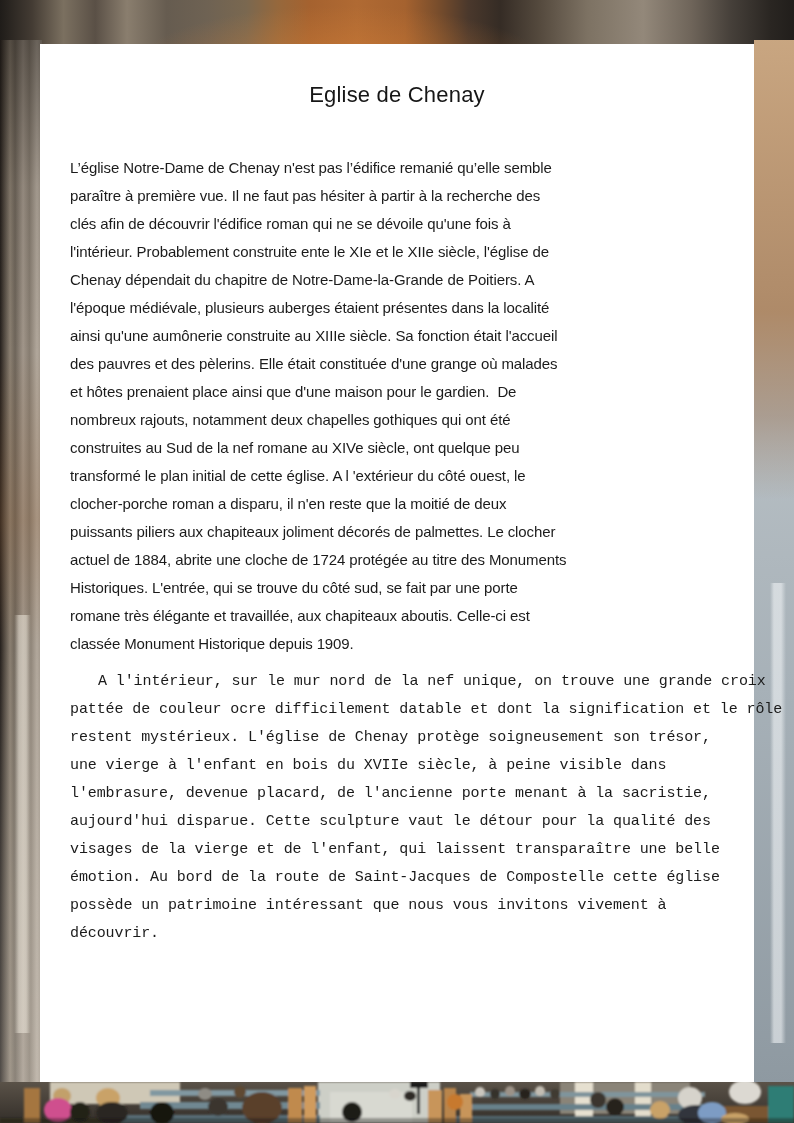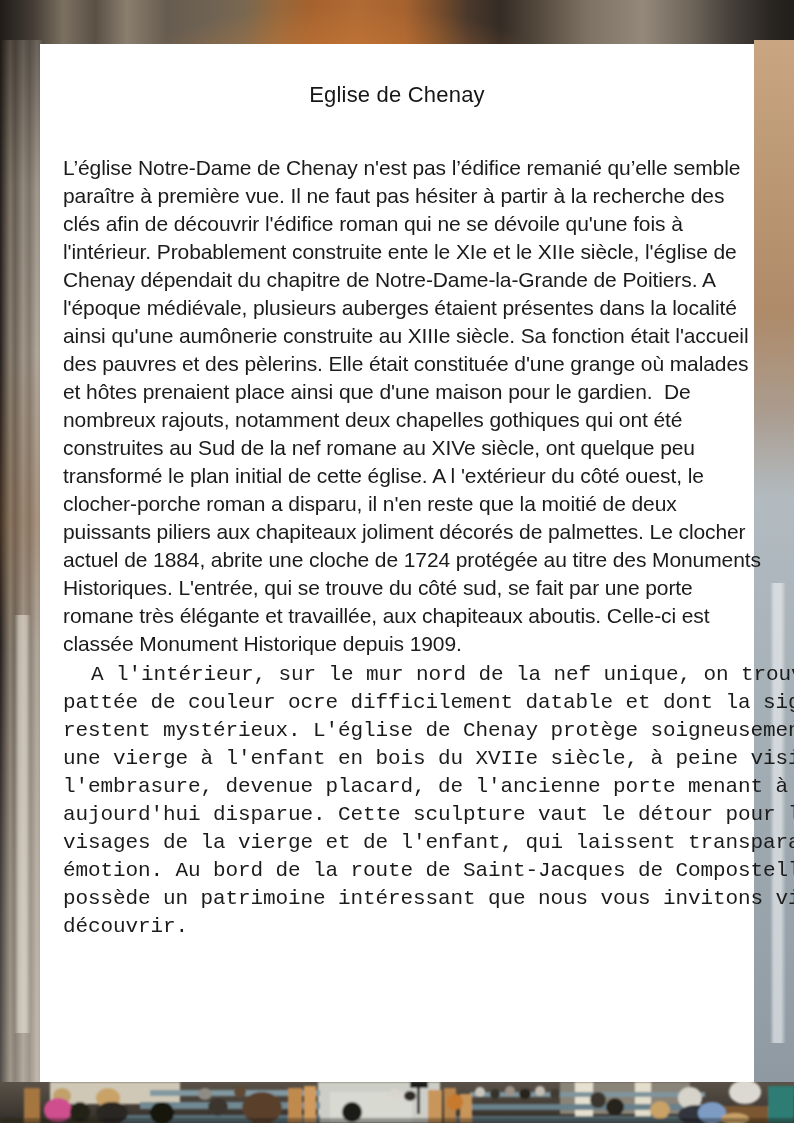--- a/index.html
+++ b/index.html
@@ -50,21 +50,21 @@
   
   .card{
     position:absolute;left:40px;top:44px;width:714px;height:1038px;
     background:#ffffff;box-sizing:border-box;padding:38px 20px 0 20px;
   }
   .doc-title{
     margin:0;font-size:22px;font-weight:400;color:#161616;text-align:center;
     letter-spacing:.2px;
   }
   .para{
-    margin:3px;color:#1b1b1b;font-size:21px;line-height:28px;
+    margin:10px;color:#1b1b1b;font-size:15px;line-height:28px;
     white-space:pre;letter-spacing:-.1px;
   }
   .para.first{margin-top:46px;}
   .para.indent{text-indent:28px;font-family:Liberation Mono, monospace;}
 </style>
 </head>
 <body>
 
 <div id="page">
 

